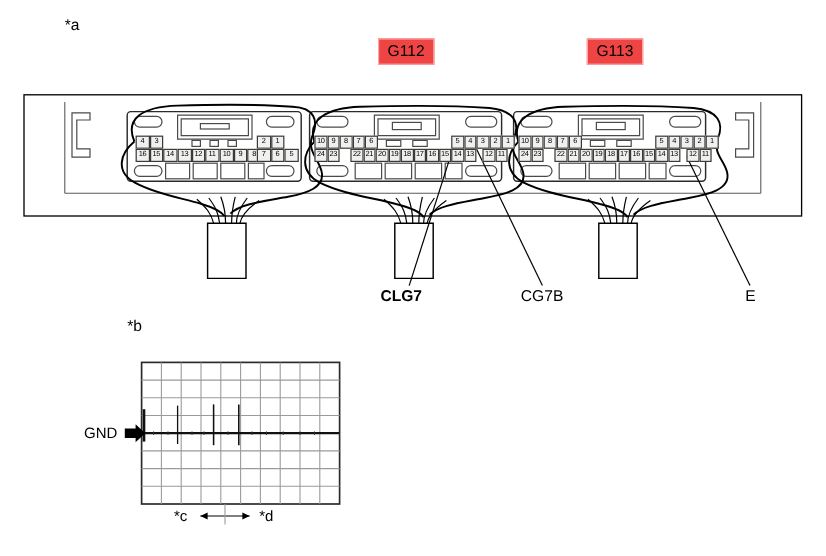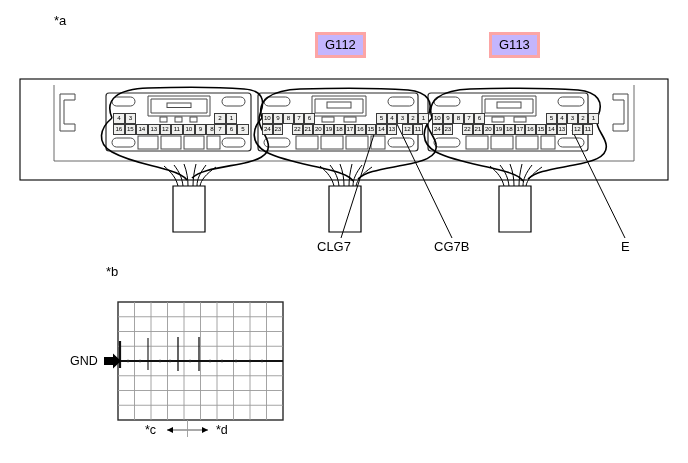--- a/index.html
+++ b/index.html
@@ -27,23 +27,23 @@
     font-family: "Liberation Sans", sans-serif;
     color: #000000;
     white-space: nowrap;
     line-height: 1;
   }
   .note-mark {
     font-size: 13px;
   }
   .conn-label {
     font-size: 13px;
-    border: 3px solid #fca5a5;
+    border: 1px solid #fca5a5;
     padding: 3px 7px 4px 7px;
-    background: #c4b5fd;
+    background: #ef4444;
   }
   .callout {
     font-size: 13px;
   }
   .gnd-label {
     font-size: 12.5px;
   }
   .cd-label {
     font-size: 12.5px;
   }
@@ -284,21 +284,21 @@
       <path d="M187.5,420 L187.5,437"></path>
     </g>
   </svg>
 
   <div class="txt note-mark" style="left:54px; top:14px;">*a</div>
   <div class="txt note-mark" style="left:106px; top:265px;">*b</div>
 
   <div class="txt conn-label" style="left:315px; top:32px;">G112</div>
   <div class="txt conn-label" style="left:489px; top:32px;">G113</div>
 
-  <div class="txt callout" style="left:317px; top:240px;">CLG7</div>
+  <div class="txt callout" style="left:317px; top:240px;font-weight:bold;">CLG7</div>
   <div class="txt callout" style="left:434px; top:240px;">CG7B</div>
   <div class="txt callout" style="left:621px; top:240px;">E</div>
 
   <div class="txt gnd-label" style="left:70px; top:355px;">GND</div>
   <div class="txt cd-label" style="left:145px; top:424px;">*c</div>
   <div class="txt cd-label" style="left:216px; top:424px;">*d</div>
 
   <div id="pin-layer">
       <div class="pin" style="left: 113px; top: 113px; width: 11.5px; height: 10.5px;">4</div>
       <div class="pin" style="left: 124.5px; top: 113px; width: 11.5px; height: 10.5px;">3</div>

